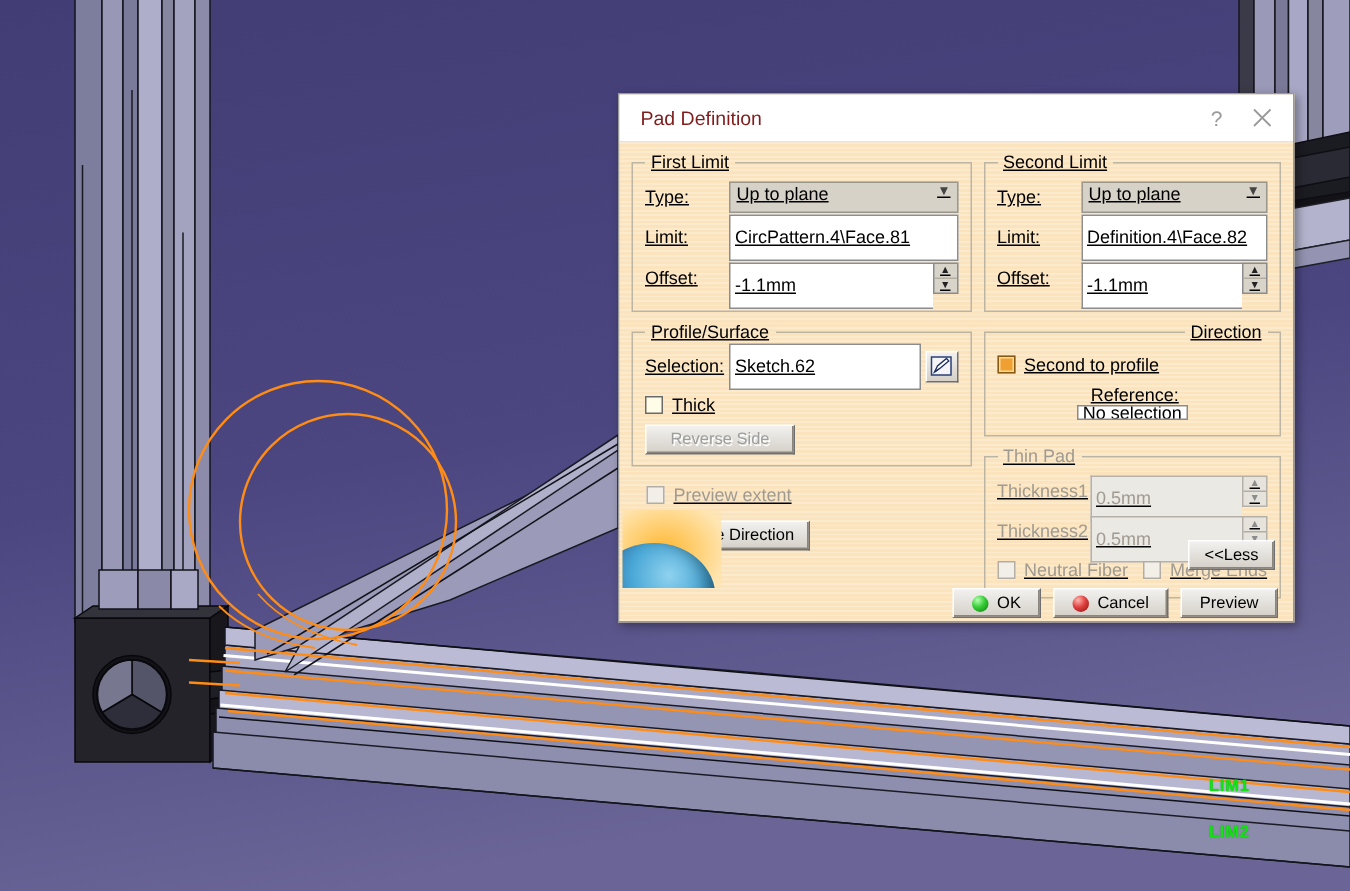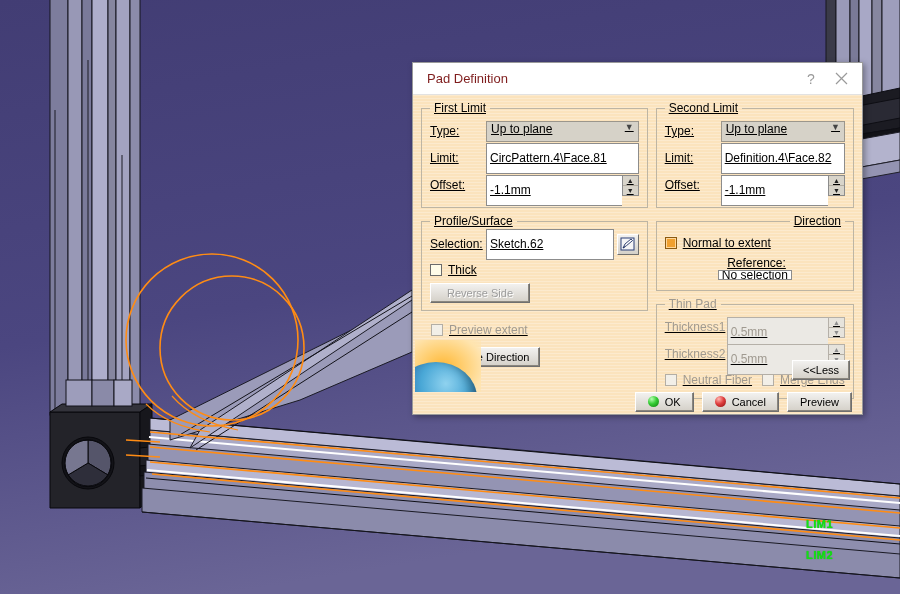--- a/index.html
+++ b/index.html
@@ -130,21 +130,21 @@
     width:22px; height:21px; margin-left:3px; flex:none;
     background:linear-gradient(#f2f1ef,#d4d0c8);
     border:1px solid #6f6f6f; border-top-color:#fff; border-left-color:#fff;
     display:flex; align-items:center; justify-content:center;
   }
 
   .lessrow { position:absolute; right:12px; bottom:34px; }
   .btnbar {
     position:absolute; right:10px; bottom:2px; display:flex; gap:8px;
   }
-  .btnbar .btn { display:flex; align-items:flex-start; gap:6px; padding:3px 12px; }
+  .btnbar .btn { display:flex; align-items:flex-end; gap:6px; padding:3px 12px; }
   .ball { width:11px; height:11px; border-radius:50%; flex:none; }
   .ball.green { background:radial-gradient(circle at 34% 28%, #b6ffb0 0%, #35cc35 45%, #0e7a0e 100%); }
   .ball.red { background:radial-gradient(circle at 34% 28%, #ffb6b0 0%, #e04040 45%, #8a0c0c 100%); }
 </style>
 </head>
 <body>
 
 <div id="viewport">
   <svg width="900" height="594">
     <defs>
@@ -365,21 +365,21 @@
               </div>
             </div>
           </div>
         </fieldset>
 
         <fieldset style="margin-top:6px;text-align:right;">
           <legend>Direction</legend>
 
           <div class="ckrow">
             <span class="ck on"></span>
-            <span class="cklbl">Normal to extent</span>
+            <span class="cklbl">Second to profile</span>
           </div>
 
           <div class="row" style="margin-top:2px;flex-direction:column;">
             <label class="cap wide">Reference:</label>
             <div class="txtbox">No selection</div>
           </div>
         </fieldset>
 
         <fieldset class="dis" style="margin-top:6px;">
           <legend>Thin Pad</legend>

